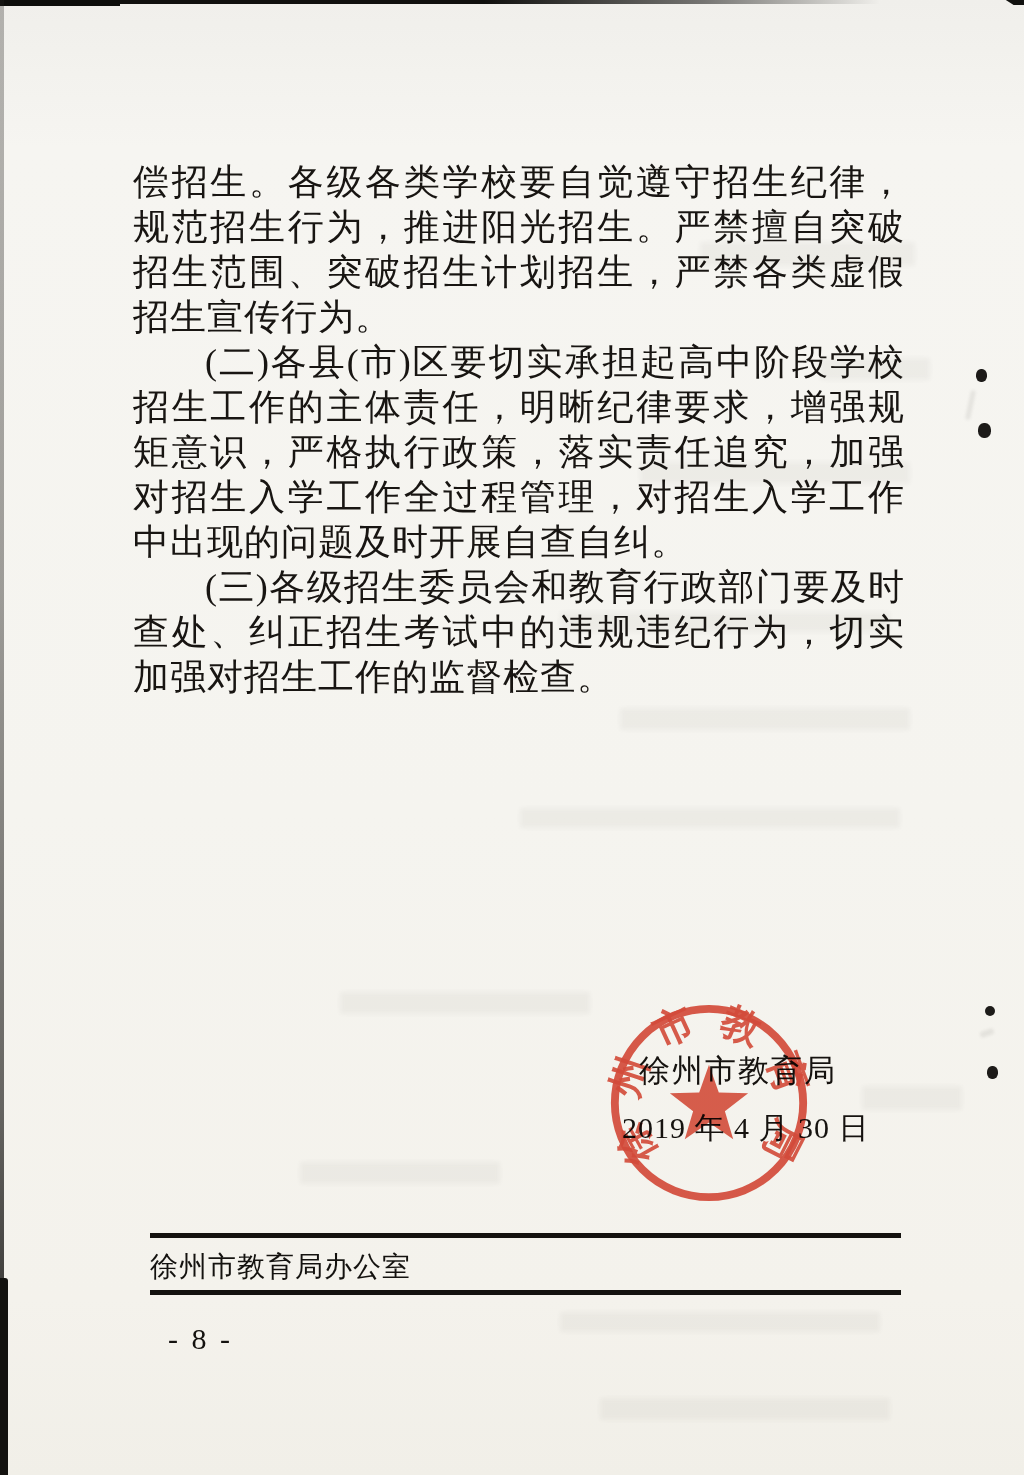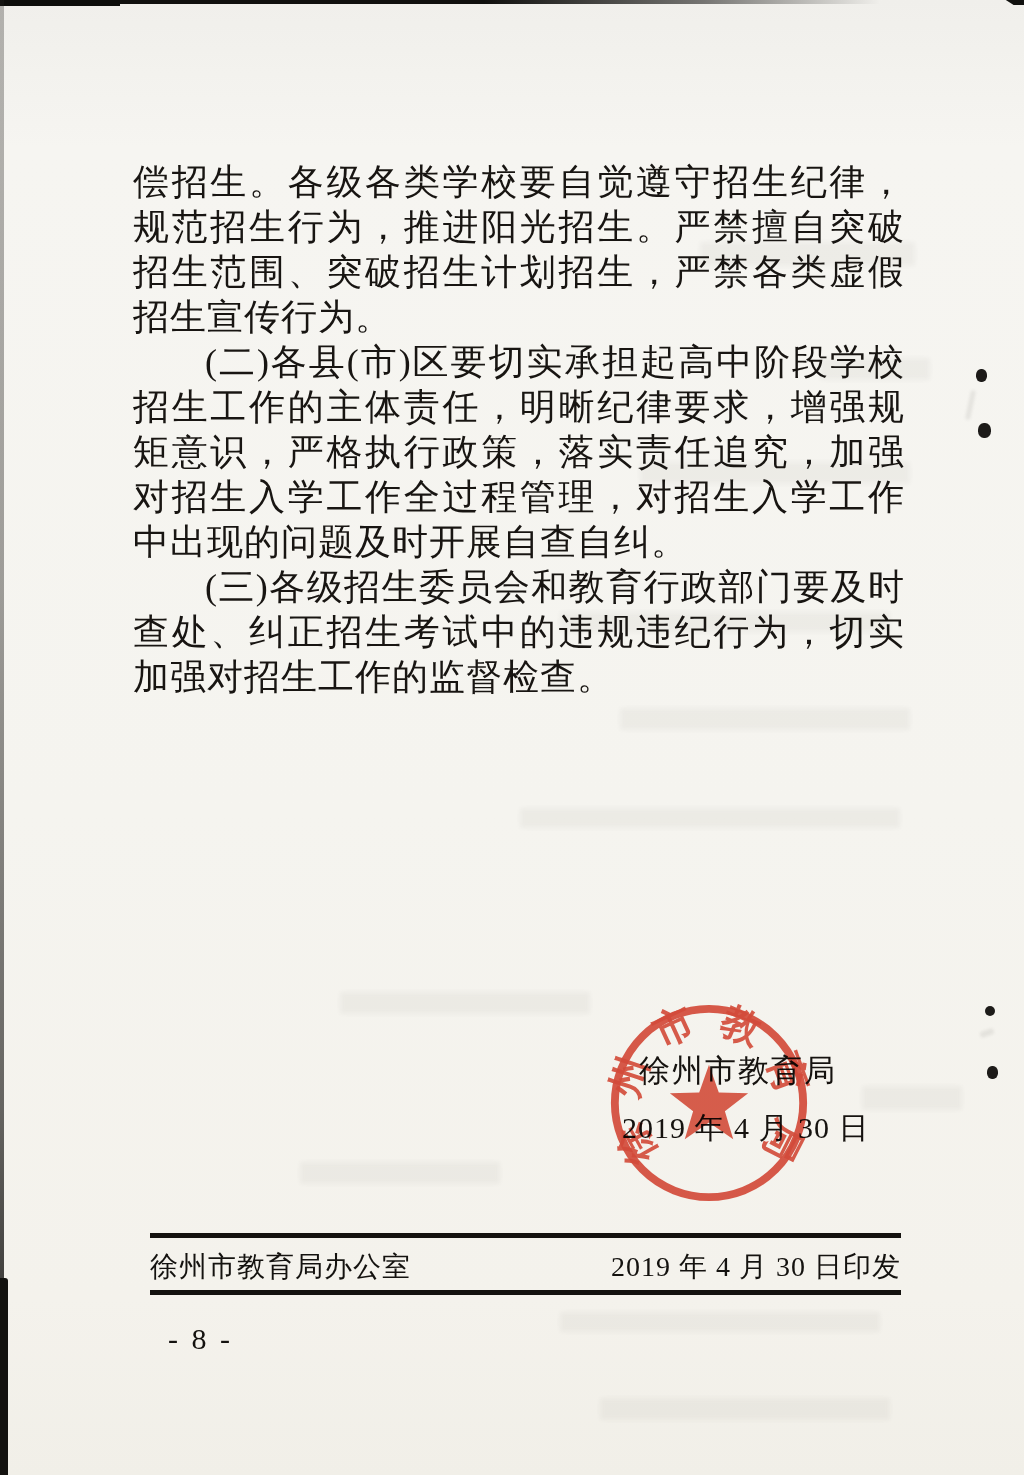--- a/index.html
+++ b/index.html
@@ -114,19 +114,18 @@
       </defs>
       <text font-size="40" fill="#d9402e" fill-opacity="0.92">
         <textPath href="#sealArc" startOffset="0" textLength="336" lengthAdjust="spacing">徐州市教育局</textPath>
       </text>
     </svg>
   </div>
 
   <div class="footer-rule r1"></div>
   <div class="footer-row">
     <span class="footer-office">徐州市教育局办公室</span>
-    <span class="footer-printdate">2019 年 4 月 30 日印发</span>
   </div>
   <div class="footer-rule r2"></div>
 
   <div class="page-number">- 8 -</div>
 
 </div>
 
 </body></html>

